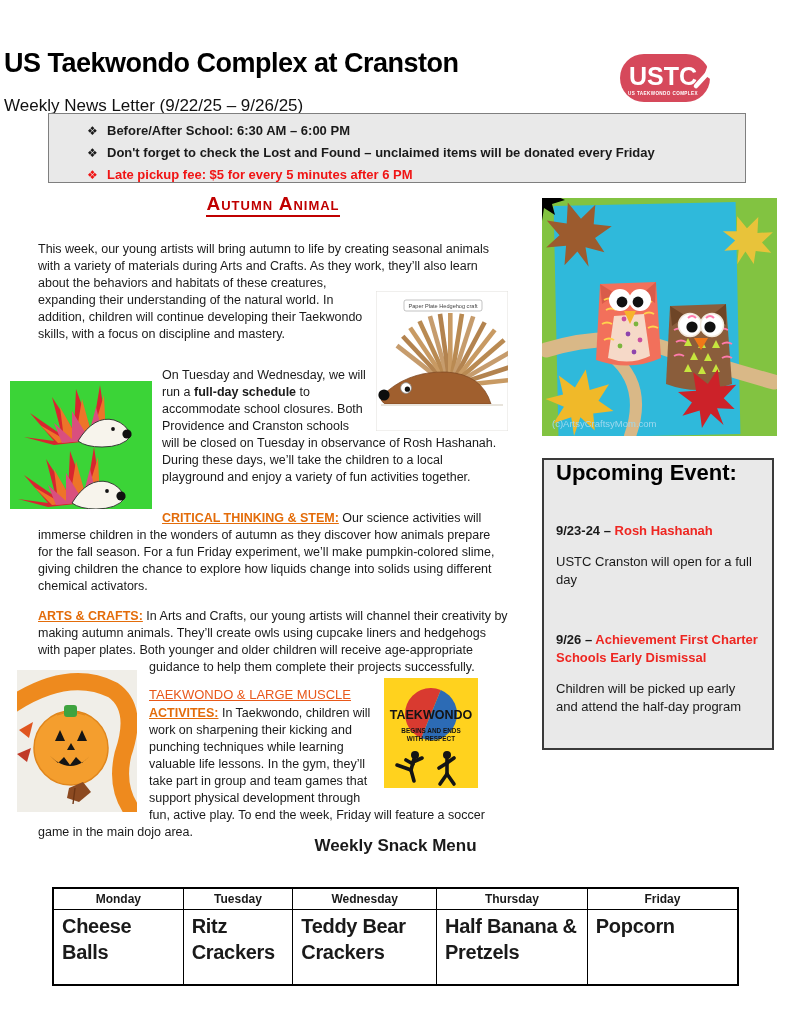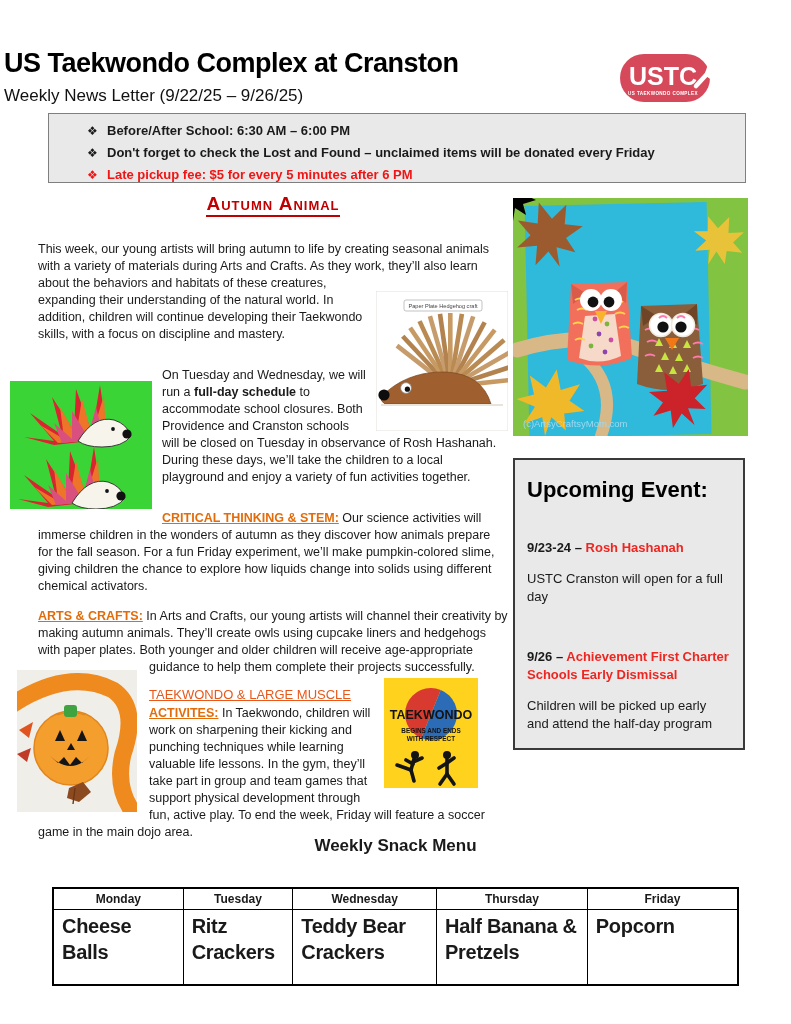--- a/index.html
+++ b/index.html
@@ -3,21 +3,21 @@
 <meta charset="utf-8">
 <style>
   * { margin:0; padding:0; box-sizing:border-box; }
   html,body { background:#fff; }
   body { font-family:"Liberation Sans","DejaVu Sans",sans-serif; color:#1a1a1a; }
   .page { position:relative; width:791px; height:1024px; background:#fff; overflow:hidden; }
 
   
   .hdr { position:absolute; left:4px; top:48px; width:740px; text-align:left; }
   .hdr-title { font-size:27px; font-weight:bold; color:#000; letter-spacing:-0.5px; }
-  .hdr-sub { font-size:17px; color:#111; margin-top:7px; }
+  .hdr-sub { font-size:17px; color:#111; margin-top:17px; }
   .logo { position:absolute; left:618px; top:44px; width:112px; height:64px; }
 
   
   .notice { position:absolute; left:48px; top:113px; width:698px; height:70px;
             background:#e9e9e9; border:1px solid #7f7f7f; padding:6px 10px 0 38px; }
   .notice-row { display:flex; align-items:baseline; font-size:13px; font-weight:bold; line-height:21px; }
   .notice-bullet { width:20px; flex:0 0 20px; font-size:12px; }
   .notice-row.red, .notice-row.red .notice-bullet { color:#f01414; }
 
   
@@ -31,24 +31,24 @@
   .img-plate { float:right; clear:right; width:132px; height:140px; margin:0 0 4px 8px; }
   .img-hedgehogs { float:left; clear:left; width:142px; height:128px; margin:0 10px 4px -28px; }
   .img-pumpkin { float:left; clear:left; width:120px; height:142px; margin:2px 12px 4px -21px; }
   .img-tkd { float:right; width:94px; height:110px; margin:2px 30px 4px 10px; }
   .para { margin-top:24px; }
   .lbl { color:#e36c0a; font-weight:bold; text-decoration:underline; }
   .tkd-head { text-align:left; color:#e8581a; font-weight:normal; font-size:13px;
               text-decoration:underline; margin-top:11px; line-height:16px; }
 
   
-  .right-col { position:absolute; left:513px; top:198px; width:235px; }
+  .right-col { position:absolute; left:542px; top:198px; width:235px; }
   .img-owls { width:235px; height:238px; display:block; }
   .upcoming { margin-top:22px; width:232px; height:292px; background:#e9e9e9;
-              border:2px solid #3a3a3a; padding:17px 12px; }
+              border:2px solid #3a3a3a; padding:0 12px; }
   .up-title { font-size:22px; font-weight:bold; color:#000; }
   .evt-line { font-size:13px; font-weight:bold; line-height:18px; }
   .evt-line .evt-name { color:#ee2621; }
   .evt-desc { font-size:13px; line-height:18px; margin-top:13px; }
   .evt1 { margin-top:36px; } .evt2 { margin-top:42px; }
 
   
   .snack { position:absolute; left:0; top:836px; width:791px; }
   .snack-title { text-align:center; font-size:17px; font-weight:bold; }
   table.snack-tbl { border-collapse:collapse; margin:31px auto 8px; width:687px; border:2px solid #000; }

